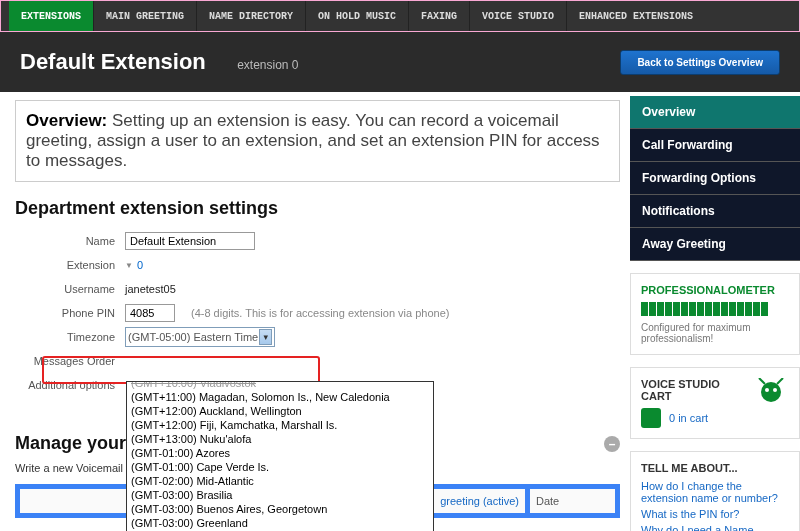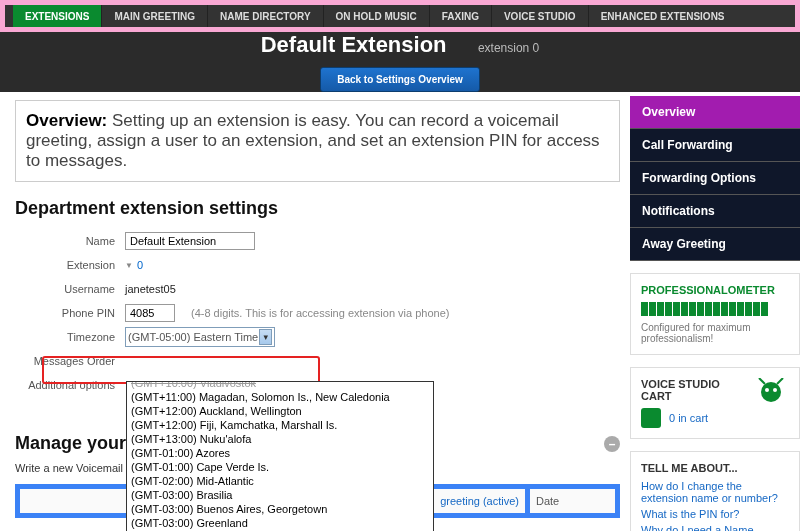--- a/index.html
+++ b/index.html
@@ -1,24 +1,24 @@
 <!DOCTYPE html>
 <html><head>
 <meta charset="utf-8">
 <style>
   * { box-sizing: border-box; margin: 0; padding: 0; }
   body { font-family: Arial, Helvetica, sans-serif; font-size: 12px; background: #fff; overflow: hidden;}
   .wrap { width: 800px; height: 531px; position: relative; overflow: hidden; }
 
-  .tabbar { height: 32px; background: #333; display: flex; align-items: stretch; padding-left: 8px; gap: 0; border: 5px solid #f9a8d4;}
+  .tabbar { height: 32px; background: #333; display: flex; align-items: stretch; padding-left: 8px; gap: 0; border: 1px solid #f9a8d4; font-family: Liberation Mono, monospace;}
   .tab { color: #ddd; font-size: 10px; font-weight: bold; padding: 0 12px; display: flex; align-items: center; cursor: pointer; border-left: 1px solid #222; }
   .tab.active { background: #0a8a2f; color: #fff; border-left: none;}
   .tabbar .spacer { flex: 1; }
 
-  .header { background: #2b2b2b; color: #fff; height: 60px; display: flex; align-items: center; padding: 0 20px; justify-content: space-between; flex-direction: column;}
+  .header { background: #2b2b2b; color: #fff; height: 60px; display: flex; align-items: center; padding: 0 20px; justify-content: space-between;}
   .header h1 { font-size: 22px; font-weight: bold; margin-right: 20px; display:inline-block;}
   .header .ext { color: #bbb; font-size: 12px; margin-left: 8px; display:inline-block;}
   .back-btn { background: linear-gradient(#1e73cf,#155aa8); color:#fff; border:1px solid #0c3d6f; font-size:10px; font-weight:bold; padding:6px 16px; border-radius:3px; cursor:pointer;}
 
   .cols { display:flex; }
   .main { width: 630px; padding: 8px 10px 0 15px; position: relative;}
   .overview-box { border: 1px solid #ccc; background: #fff; padding: 10px; font-size: 17px; color:#444; }
   .overview-box b { color:#000; }
 
   h2.sect { font-size: 18px; font-weight: bold; margin: 16px 0 10px; color:#111; }
@@ -38,21 +38,21 @@
   .tz-opt { padding: 1px 4px; white-space: nowrap; cursor:pointer; }
 
   .voicemail-head { display:flex; align-items:center; justify-content:space-between; margin-top: 36px; }
   .vm-collapse { width:16px;height:16px;border-radius:50%;background:#aaa;color:#fff;display:flex;align-items:center;justify-content:center;font-size:12px;font-weight:bold;}
   .vm-sub { font-size:11px; color:#333; margin-top:8px; }
   .vm-table { width: 100%; margin-top: 10px; border-collapse: collapse; }
   .vm-table th { border:5px solid #3b82f6; background:#fafafa; padding:6px; font-size:11px; font-weight:normal; color:#555; text-align:left;}
 
   .side { width: 170px; padding-top:4px; }
   .snav-item { background: #0f172a; color:#fff; padding: 9px 12px; border-bottom:1px solid #555; font-size:12px; cursor:pointer; font-weight:bold;}
-  .snav-item.active { background: #a21caf; }
+  .snav-item.active { background: #0f766e; }
   .card { border:1px solid #ddd; padding:10px; margin-top:12px; }
   .card h3 { font-size:11px; color:#0a8a2f; font-weight:bold; letter-spacing:0; margin-bottom:6px;}
   .meter { display:flex; gap:1px; margin:4px 0 6px;}
   .meter i { width:7px; height:14px; background:#0a8a2f; display:block;}
   .card .sm { font-size:10px; color:#777; }
   .cart-row { display:flex; align-items:center; gap:8px; }
   .cart-ico { width:20px; height:20px; background:#0a8a2f; border-radius:3px;}
   .link { color:#1668c4; font-size:11px; cursor:pointer; display:block; margin:4px 0;}
 
 </style>

